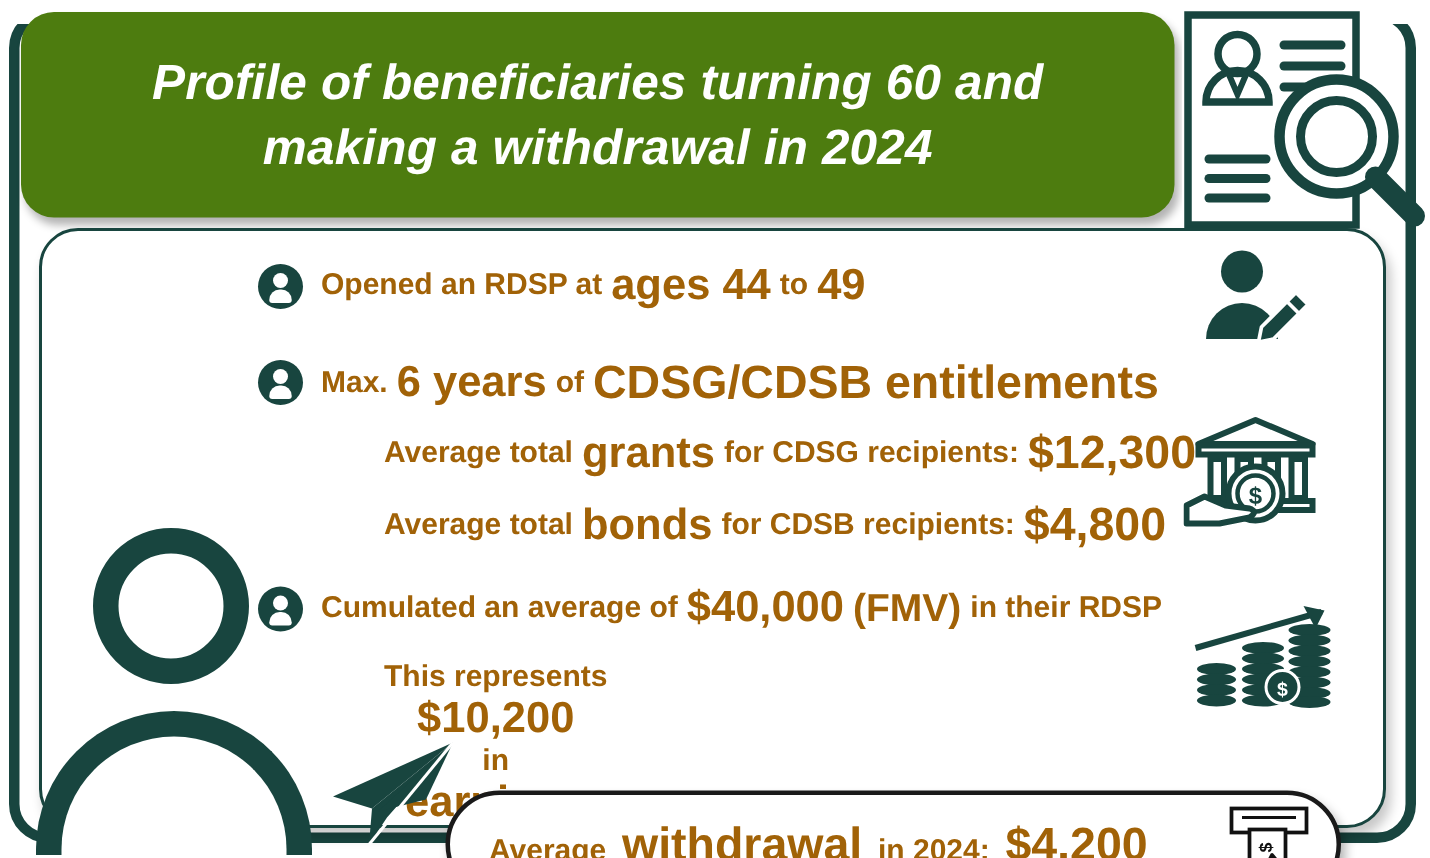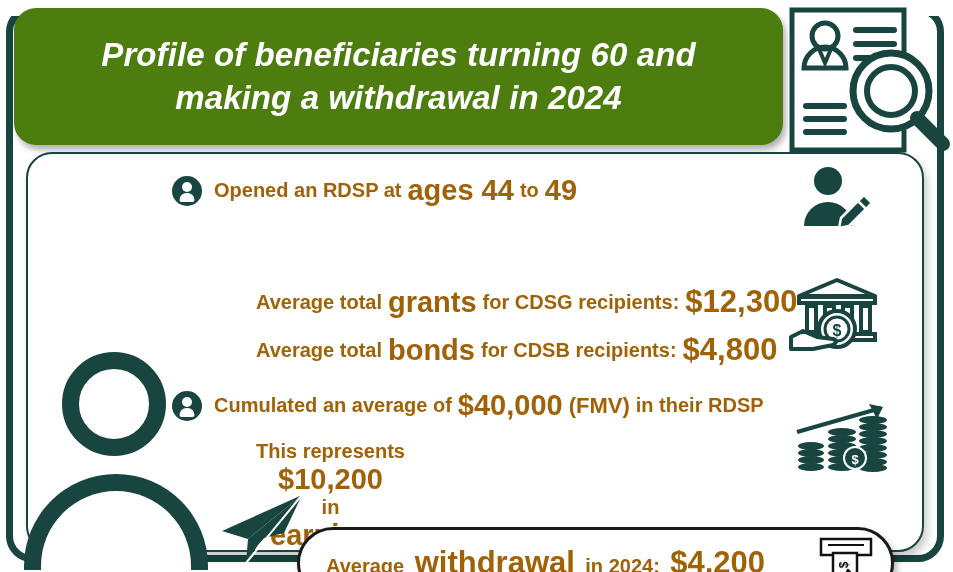--- a/index.html
+++ b/index.html
@@ -71,21 +71,21 @@
   }
   .bullet::before{content:"";position:absolute;left:50%;top:6px;
     transform:translateX(-50%);width:10px;height:10px;border-radius:50%;
     background:#ffffff;}
   .bullet::after{content:"";position:absolute;left:50%;top:17px;
     transform:translateX(-50%);width:15px;height:9px;
     border-radius:7px 7px 2px 2px;background:#ffffff;}
 
   .t{color:#a16207;font-weight:bold;}
   .md{font-size:20px;}
-  .lg{font-size:22px;}
+  .lg{font-size:26px;}
   .xl{font-size:29px;text-align:center;}
   .xxl{font-size:31px;}
   .sp{display:inline-block;width:6px;}
 
   
   #row1{left:146px;top:22px;}
   #row2{left:146px;top:85px;}
   #row3{left:230px;top:132px;}
   #row4{left:230px;top:180px;}
   #row5{left:146px;top:237px;}
@@ -151,20 +151,30 @@
       <span class="bullet"></span>
       <span class="t md">Opened an RDSP at</span>
         <span class="sp"></span>
       <span class="t xl">ages 44</span>
         <span class="sp"></span>
       <span class="t md">to</span>
         <span class="sp"></span>
       <span class="t xl">49</span>
     </div>
 
+    <div class="row" id="row2">
+      <span class="bullet"></span>
+      <span class="t md">Max.</span>
+        <span class="sp"></span>
+      <span class="t xl">6 years</span>
+        <span class="sp"></span>
+      <span class="t md">of</span>
+        <span class="sp"></span>
+      <span class="t xxl">CDSG/CDSB entitlements</span>
+    </div>
 
     <div class="row" id="row3">
       <span class="t md">Average total</span>
         <span class="sp"></span>
       <span class="t xl">grants</span>
         <span class="sp"></span>
       <span class="t md">for CDSG recipients:</span>
         <span class="sp"></span>
       <span class="t xxl">$12,300</span>
     </div>

